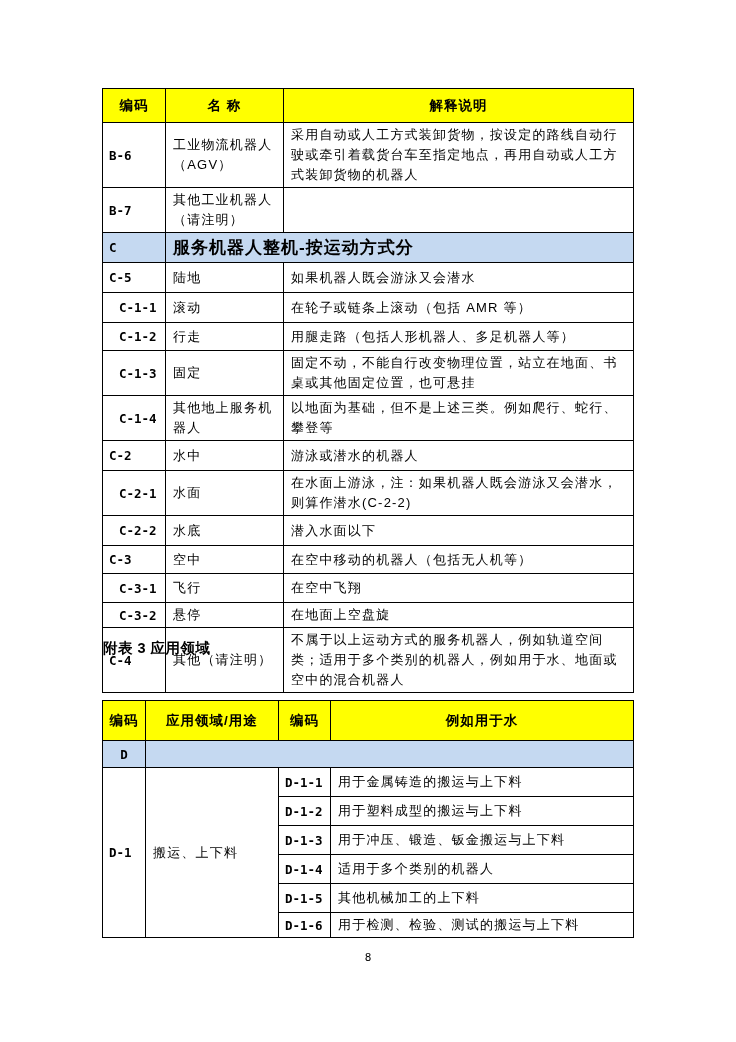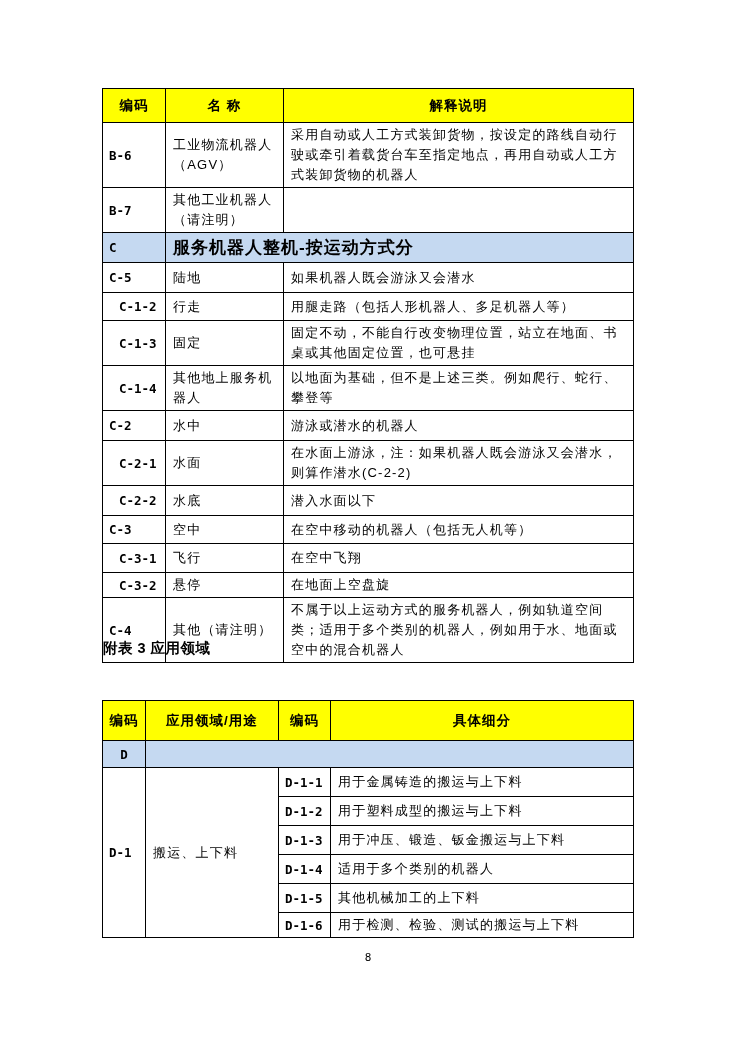--- a/index.html
+++ b/index.html
@@ -73,20 +73,25 @@
     </tr>
     <tr style="height:30px" class="section-row">
       <td class="code-cell">C</td>
       <td class="name-cell section-title" colspan="2">服务机器人整机-按运动方式分</td>
     </tr>
     <tr style="height:30px">
       <td class="code-cell">C-5</td>
       <td class="name-cell">陆地</td>
       <td class="desc-cell">如果机器人既会游泳又会潜水</td>
     </tr>
+    <tr style="height:30px">
+      <td class="code-cell sub">C-1-1</td>
+      <td class="name-cell">滚动</td>
+      <td class="desc-cell">在轮子或链条上滚动（包括 AMR 等）</td>
+    </tr>
     <tr style="height:28px">
       <td class="code-cell sub">C-1-2</td>
       <td class="name-cell">行走</td>
       <td class="desc-cell">用腿走路（包括人形机器人、多足机器人等）</td>
     </tr>
     <tr style="height:44px">
       <td class="code-cell sub">C-1-3</td>
       <td class="name-cell">固定</td>
       <td class="desc-cell">固定不动，不能自行改变物理位置，站立在地面、书桌或其他固定位置，也可悬挂</td>
     </tr>
@@ -140,21 +145,21 @@
         <col style="width:43px">
         <col style="width:133px">
         <col style="width:52px">
         <col style="width:303px">
       </colgroup>
     <tbody>
         <tr style="height:40px">
       <th class="h-cell">编码</th>
       <th class="h-cell">应用领域/用途</th>
       <th class="h-cell">编码</th>
-      <th class="h-cell">具体细分</th>
+      <th class="h-cell">例如用于水</th>
     </tr>
     <tr style="height:27px" class="section-row">
       <td class="code-cell" style="text-align:center;padding-left:0">D</td>
       <td colspan="3"></td>
     </tr>
     <tr style="height:29px">
       <td class="code-cell" rowspan="6">D-1</td>
       <td class="name-cell" rowspan="6">搬运、上下料</td>
       <td class="code-cell">D-1-1</td>
       <td class="desc-cell">用于金属铸造的搬运与上下料</td>

